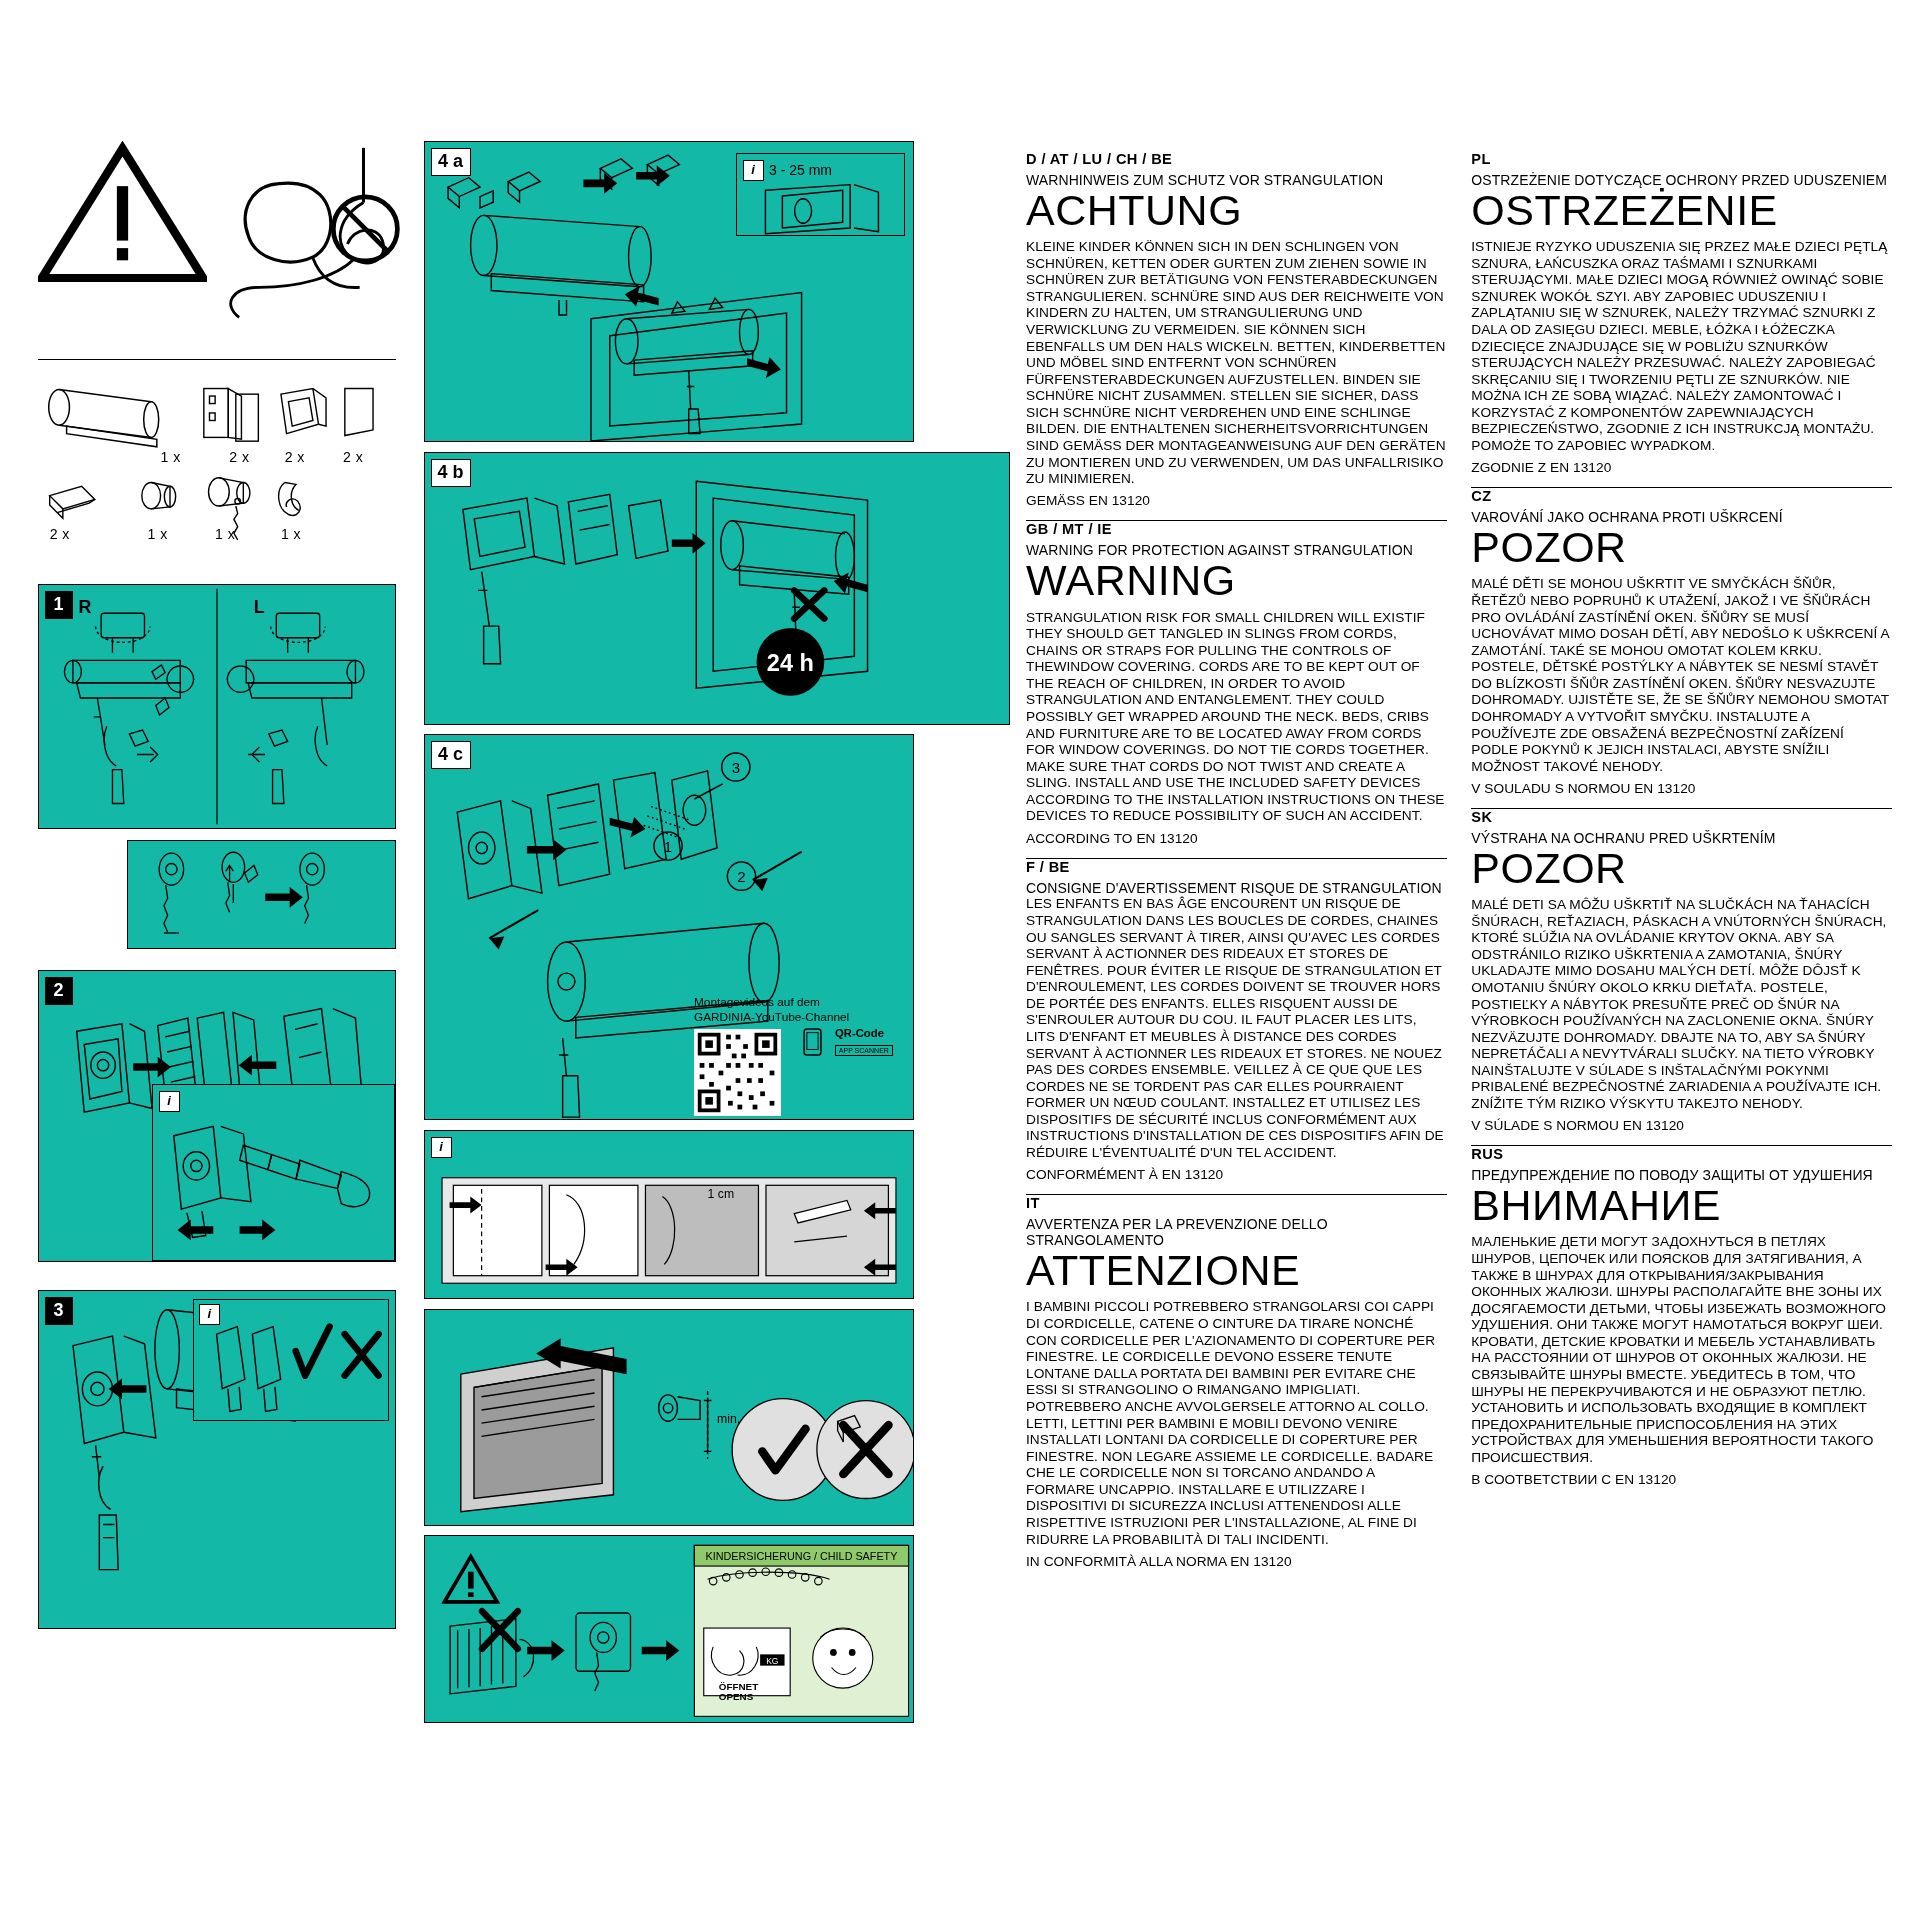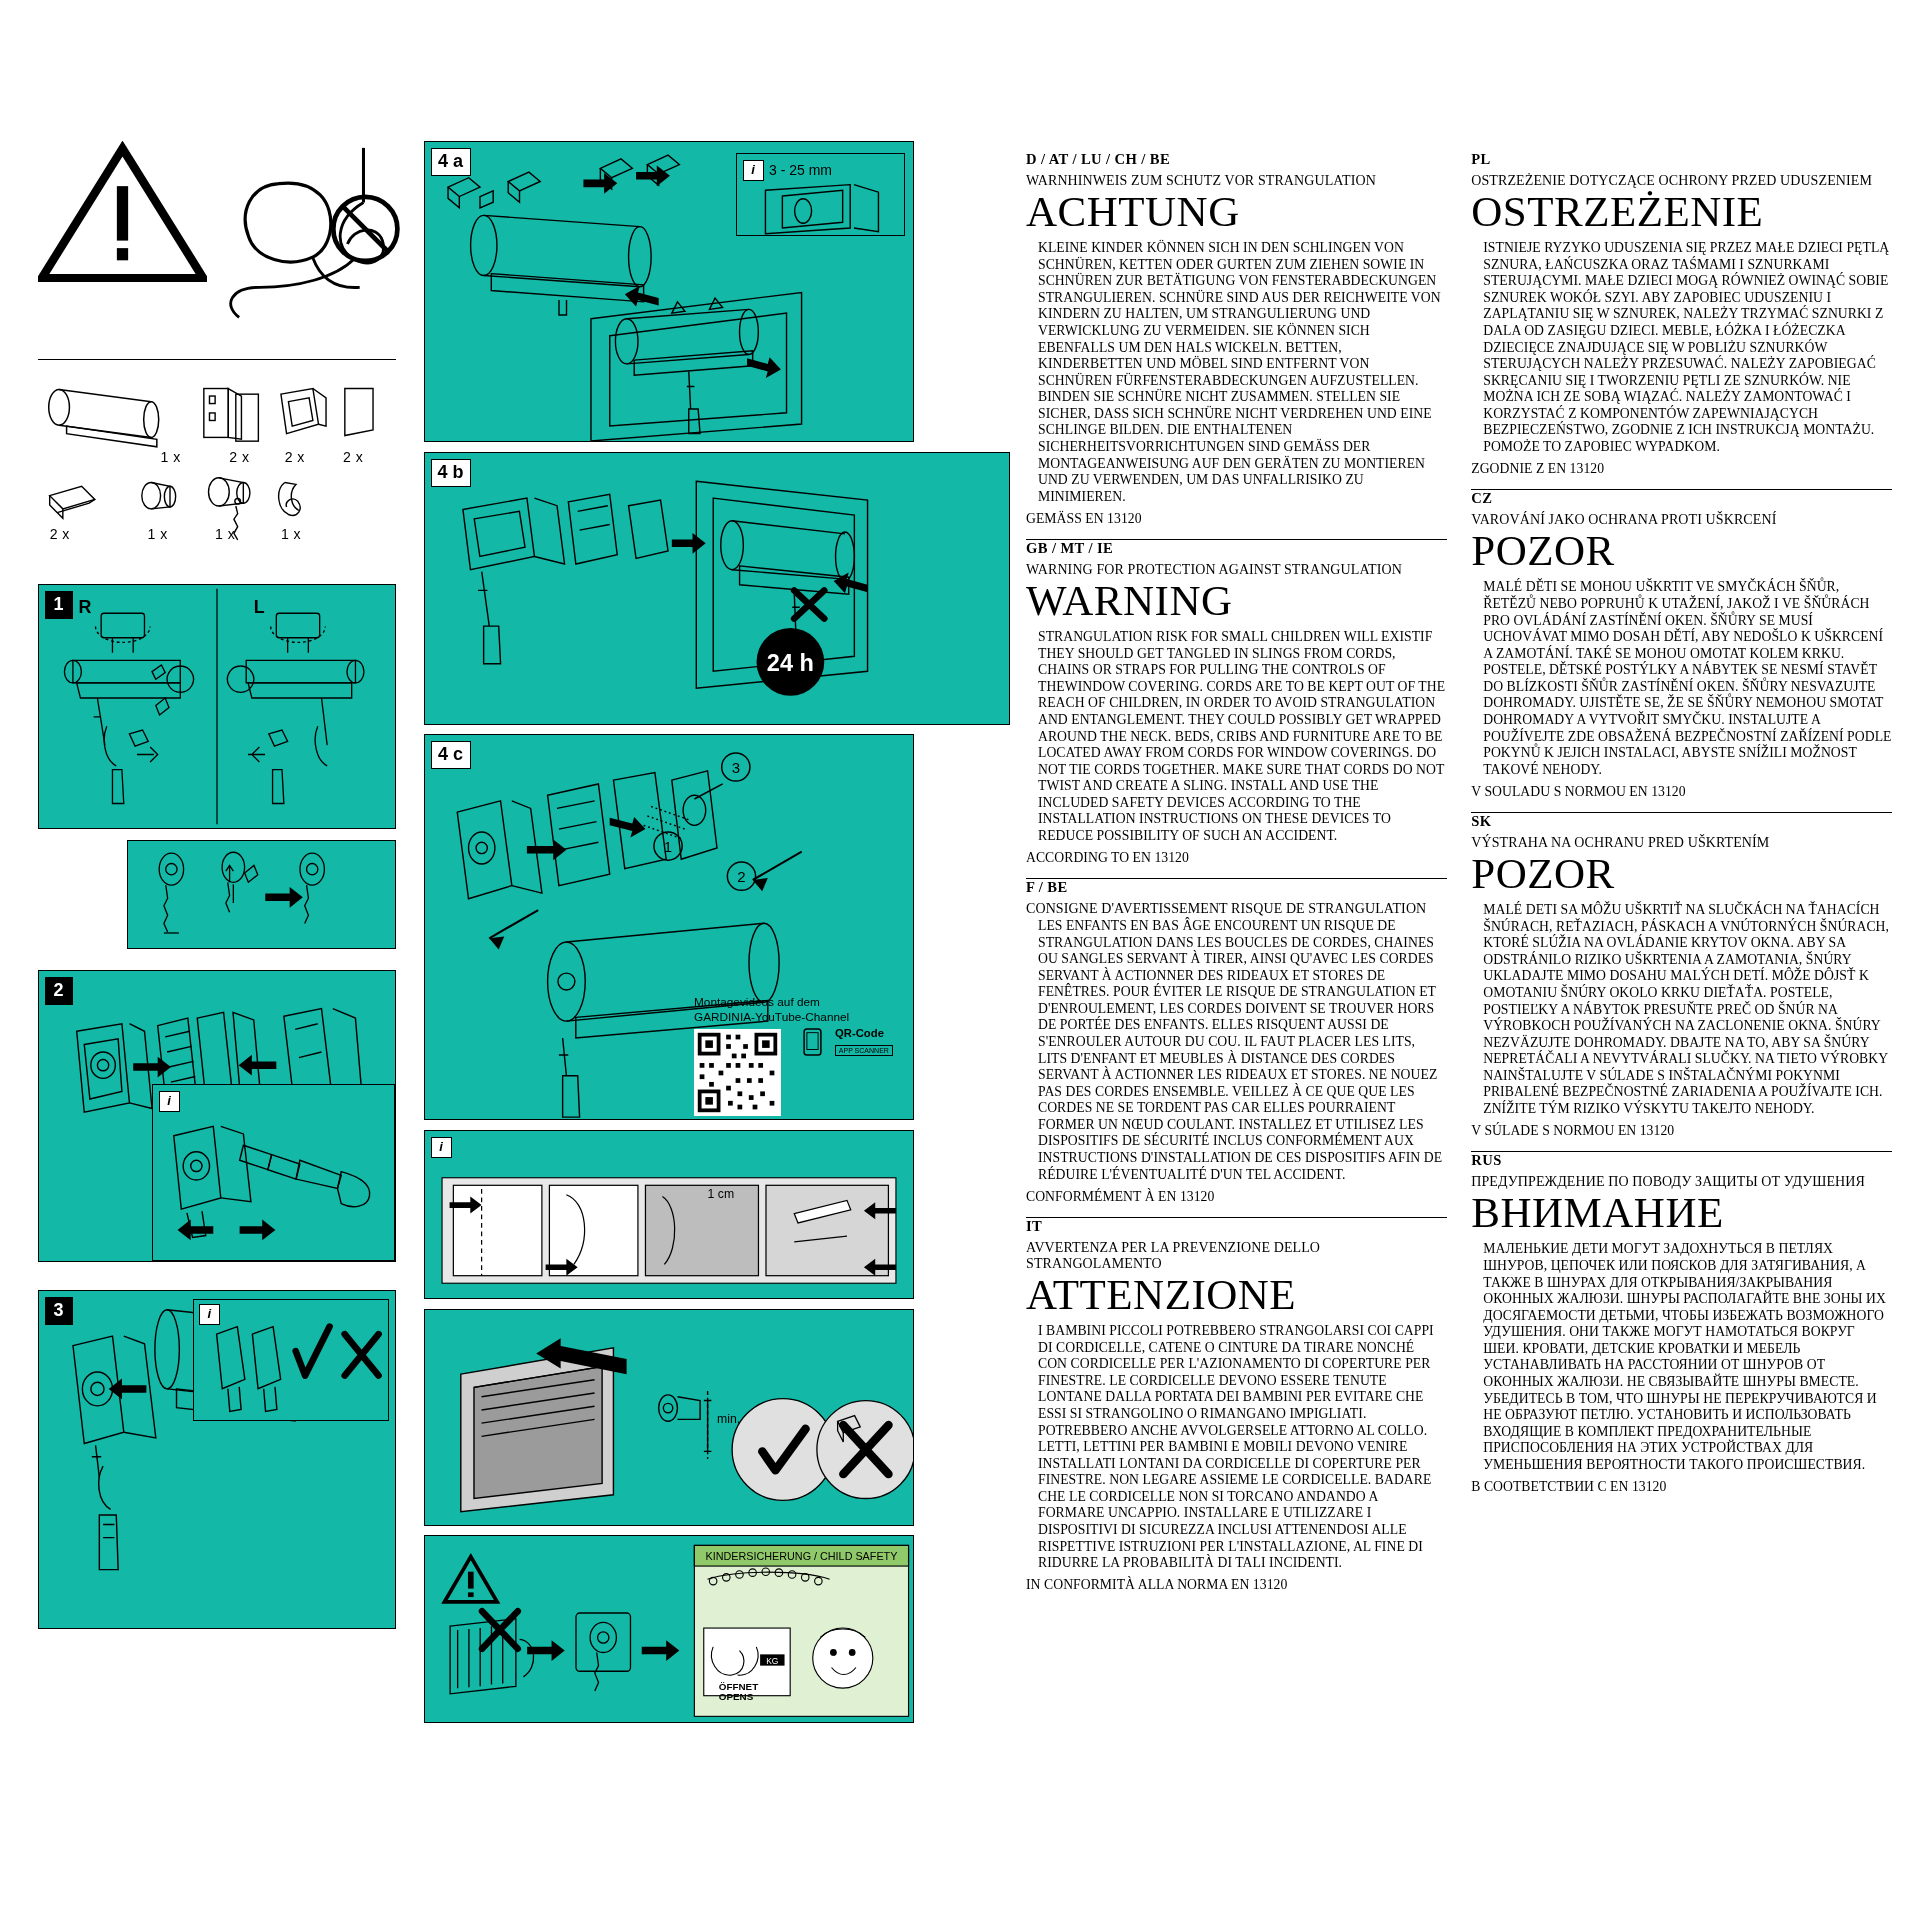--- a/index.html
+++ b/index.html
@@ -2,21 +2,21 @@
 <html style="font-size:15px"><head>
 <meta charset="utf-8">
 <style>
   html,body{margin:0;padding:0;background:#ffffff;}
   body{width:1928px;height:1928px;font-family:"Liberation Sans",sans-serif;color:#000;}
   .page{position:relative;width:1928px;height:1928px;box-sizing:border-box;padding:0;}
 
   
   .col-illus{position:absolute;left:38px;top:141px;width:979px;height:1733px;}
   .col-text{position:absolute;left:1026px;top:151px;width:866px;height:1723px;display:flex;gap:24.5px;}
-  .txtcol{width:421px;font-family:Liberation Serif, serif;}
+  .txtcol{width:421px;}
 
   
   .box{border:1.4px solid #000;box-sizing:border-box;position:absolute;background:#14b8a6;}
   .numtag{position:absolute;border:1.4px solid #000;background:#fff;font-weight:bold;font-size:18px;
           line-height:24.5px;text-align:center;width:26px;height:26px;}
   .numtag.b{background:#000;color:#fff;border-color:#000;}
 
   
   .tri{position:absolute;left:0;top:0;width:169px;height:141px;}
   .baby{position:absolute;left:184px;top:4.7px;width:217px;height:179px;}
@@ -24,21 +24,21 @@
   
   .parts{position:absolute;left:0;top:240px;width:358px;height:188px;}
   .qty{font-size:15px;letter-spacing:.5px;}
 
   
   .lang-block{border-top:1.2px solid #000;padding-top:0;margin-bottom:12.2px;}
   .lang-block.first{border-top:none;padding-top:0;}
   .lang-code{font-weight:bold;font-size:14.6px;letter-spacing:0.4px;margin-bottom:4.7px;}
   .lang-sub{font-size:14px;letter-spacing:0.1px;margin-bottom:0.9px;text-transform:uppercase;}
   .lang-head{font-size:43px;letter-spacing:0.5px;font-weight:normal;line-height:1.02;margin:0.9px 0 6.6px 0;}
-  .lang-body{font-size:13.7px;line-height:1.21;letter-spacing:0.05px;text-transform:uppercase;margin-left:12px;}
+  .lang-body{font-size:13.7px;line-height:1.21;letter-spacing:0.05px;text-transform:uppercase;}
   .lang-norm{font-size:13.7px;margin-top:5.6px;text-transform:uppercase;letter-spacing:0.05px;}
 
   
   svg{display:block;}
   .i-badge{display:inline-block;border:1.3px solid #000;width:19px;height:19px;line-height:18px;
            text-align:center;font-weight:bold;font-size:13px;font-style:italic;background:#fff;}
 </style>
 </head>
 <body>
 

